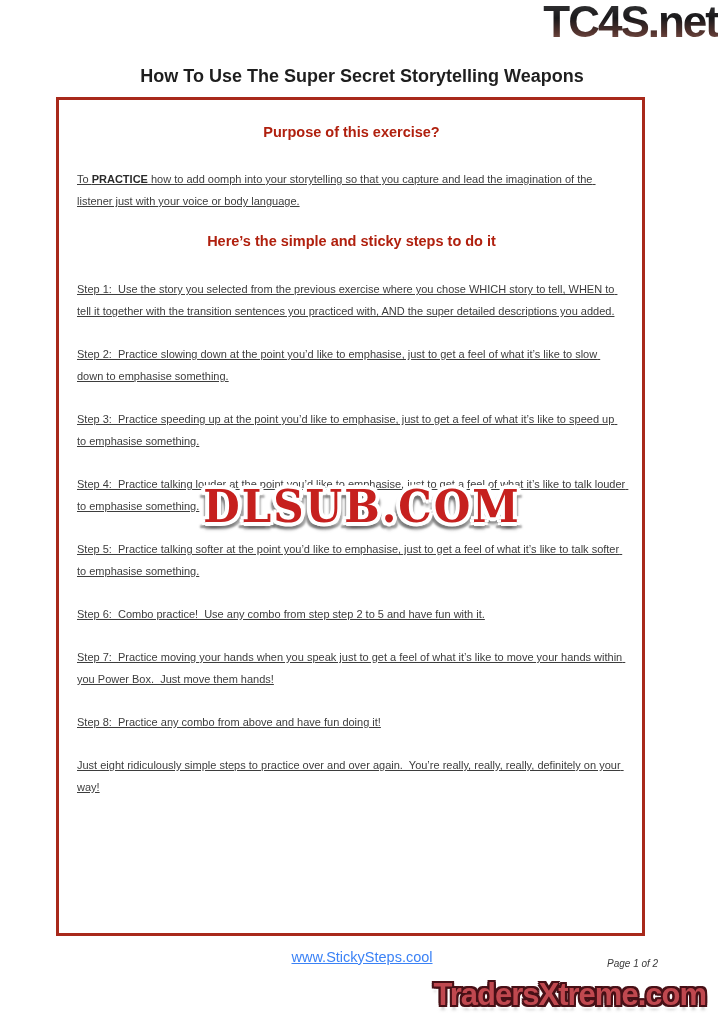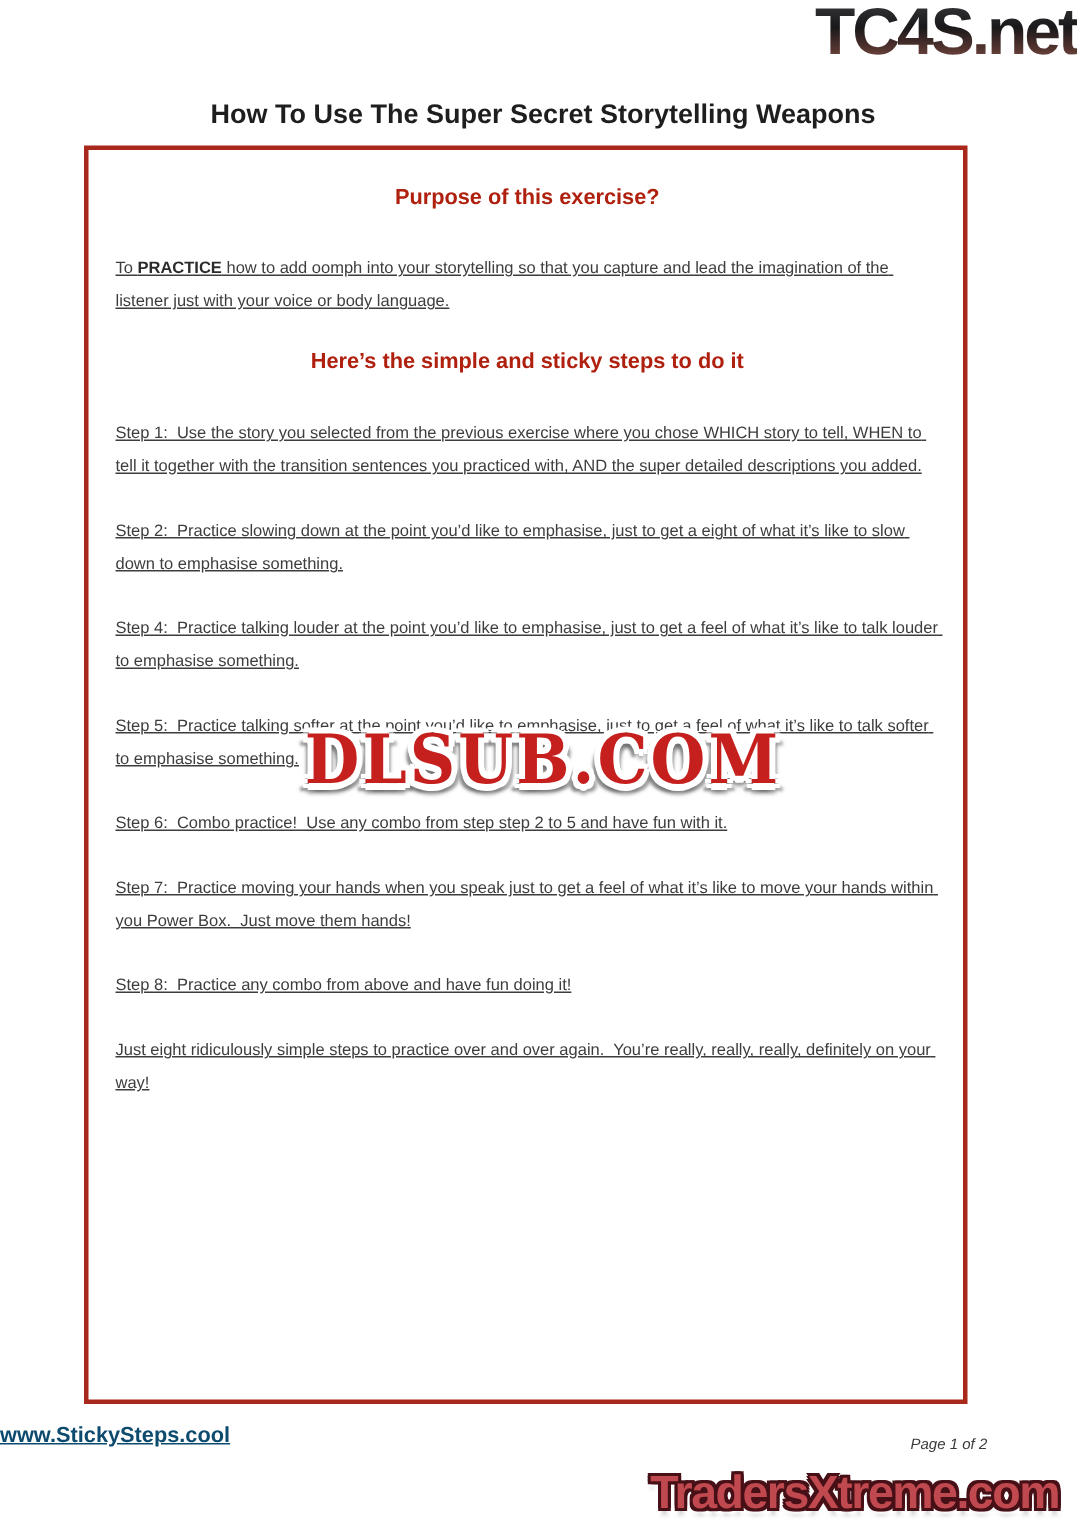--- a/index.html
+++ b/index.html
@@ -92,24 +92,24 @@
       0 6px 3px rgba(90,90,90,0.7);
     z-index: 5;
   }
 
   
   .footer-link {
     position: absolute;
     top: 949px;
     left: 0;
     width: 100%;
+    text-align: center;
     font-size: 14.5px;
-    color: #0c4a6e;
+    color: #3b82f6;
     text-decoration: underline;
-    font-weight: bold;
   }
   .page-indicator {
     position: absolute;
     top: 958px;
     left: 607px;
     font-style: italic;
     font-size: 10px;
     color: #3a3a3a;
   }
 
@@ -143,21 +143,22 @@
 
   <div class="content-box">
 
     <div class="red-heading">Purpose of this exercise?</div>
 
     <p class="body-par"><span>To </span><span class="bold-word">PRACTICE</span><span> how to add oomph into your storytelling so that you capture and lead the imagination of the listener just with your voice or body language.</span></p>
 
     <div class="red-heading second">Here’s the simple and sticky steps to do it</div>
 
     <p class="body-par">Step 1:  Use the story you selected from the previous exercise where you chose WHICH story to tell, WHEN to tell it together with the transition sentences you practiced with, AND the super detailed descriptions you added.</p>
-    <p class="body-par">Step 2:  Practice slowing down at the point you’d like to emphasise, just to get a eight of what it’s like to slow down to emphasise something.</p>
+    <p class="body-par">Step 2:  Practice slowing down at the point you’d like to emphasise, just to get a feel of what it’s like to slow down to emphasise something.</p>
+    <p class="body-par">Step 3:  Practice speeding up at the point you’d like to emphasise, just to get a feel of what it’s like to speed up to emphasise something.</p>
     <p class="body-par">Step 4:  Practice talking louder at the point you’d like to emphasise, just to get a feel of what it’s like to talk louder to emphasise something.</p>
     <p class="body-par">Step 5:  Practice talking softer at the point you’d like to emphasise, just to get a feel of what it’s like to talk softer to emphasise something.</p>
     <p class="body-par">Step 6:  Combo practice!  Use any combo from step step 2 to 5 and have fun with it.</p>
     <p class="body-par">Step 7:  Practice moving your hands when you speak just to get a feel of what it’s like to move your hands within you Power Box.  Just move them hands!</p>
     <p class="body-par">Step 8:  Practice any combo from above and have fun doing it!</p>
 
     <p class="body-par closing-par">Just eight ridiculously simple steps to practice over and over again.  You’re really, really, really, definitely on your way!</p>
 
   </div>
 

